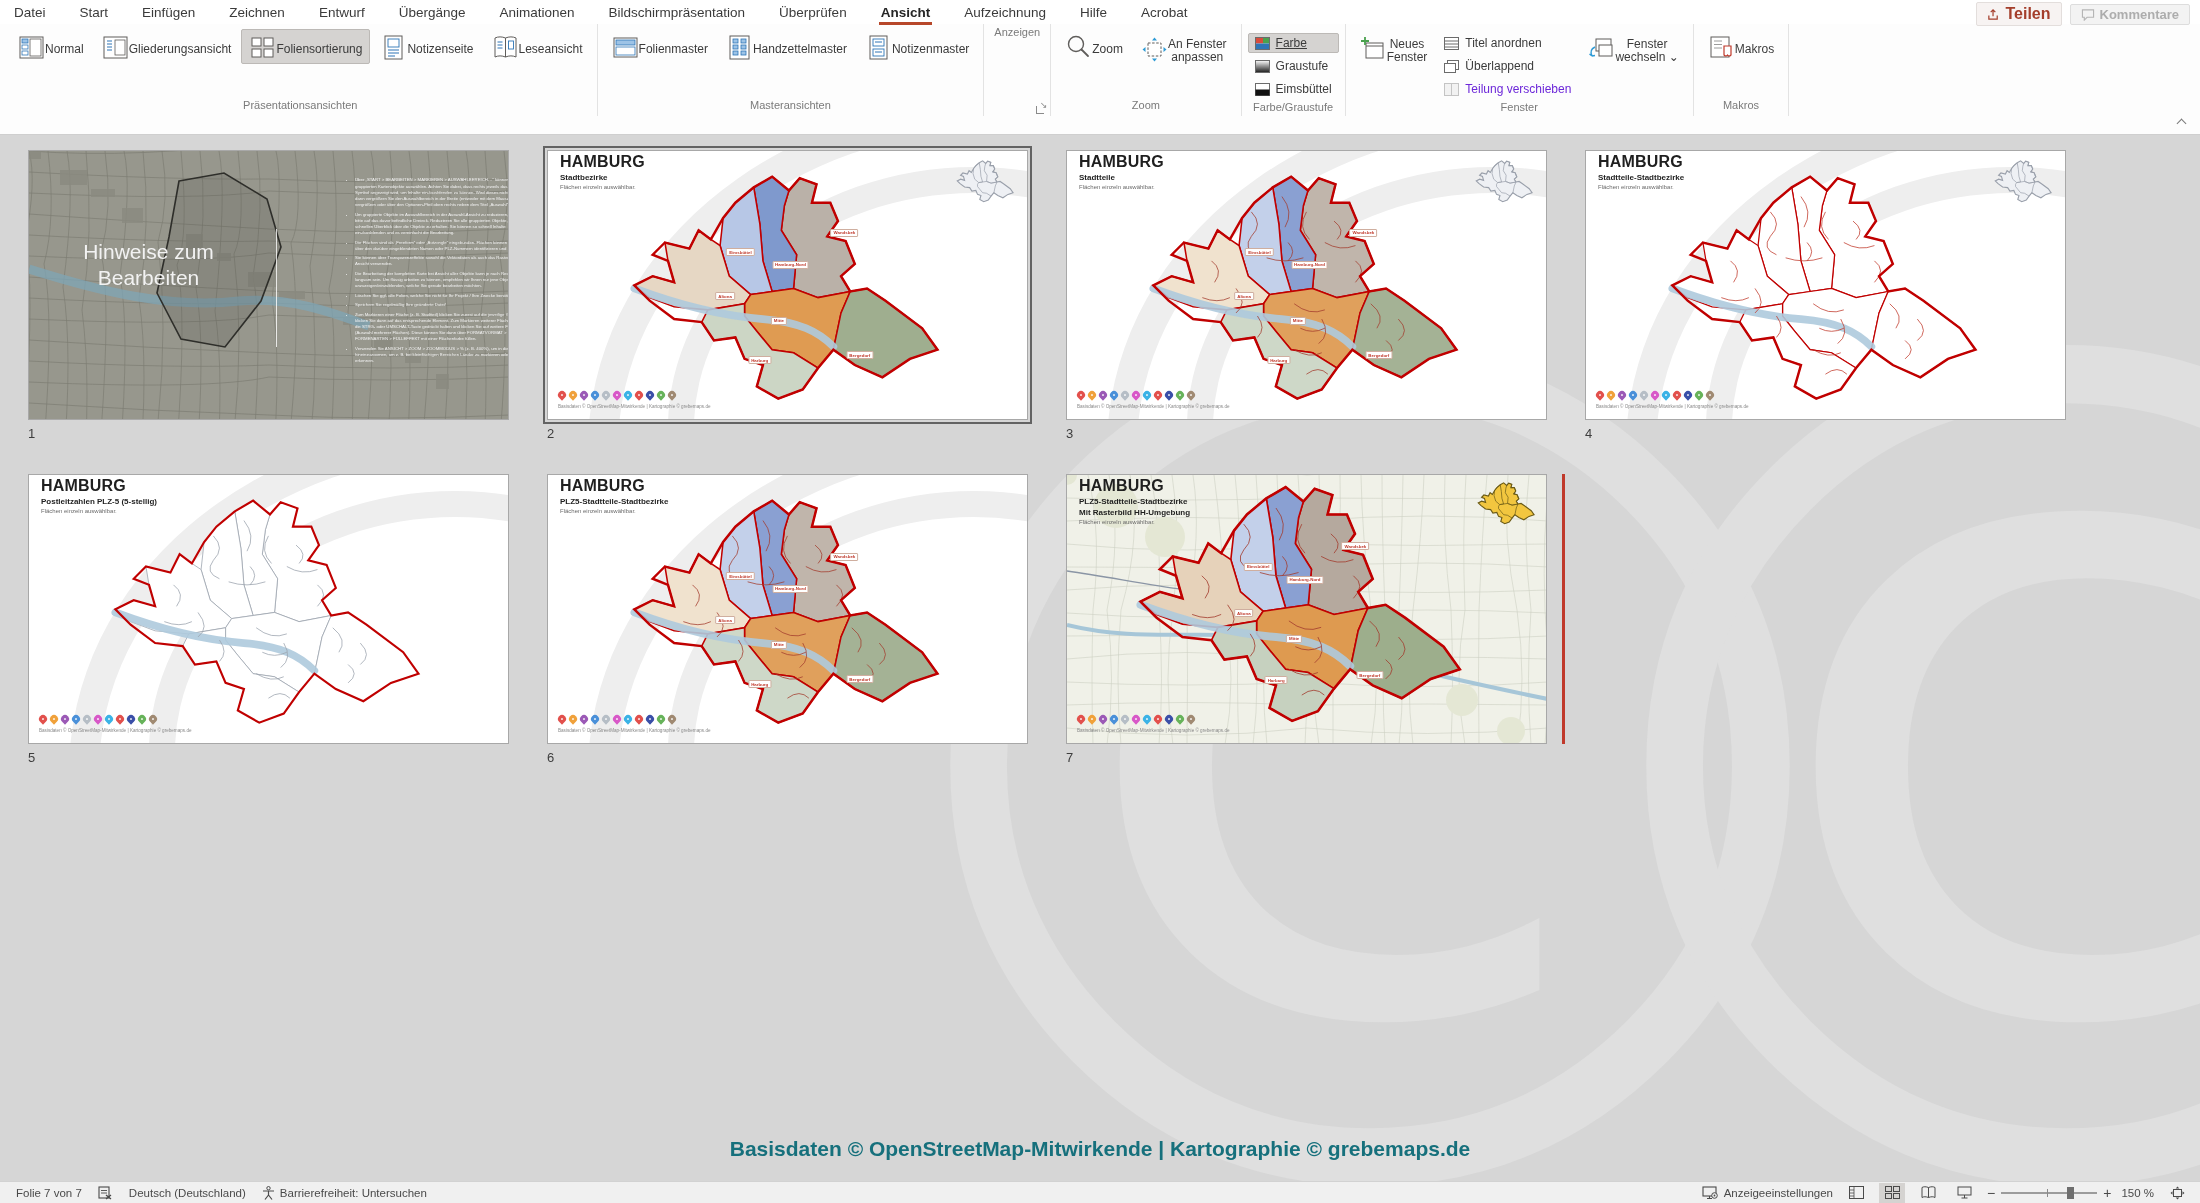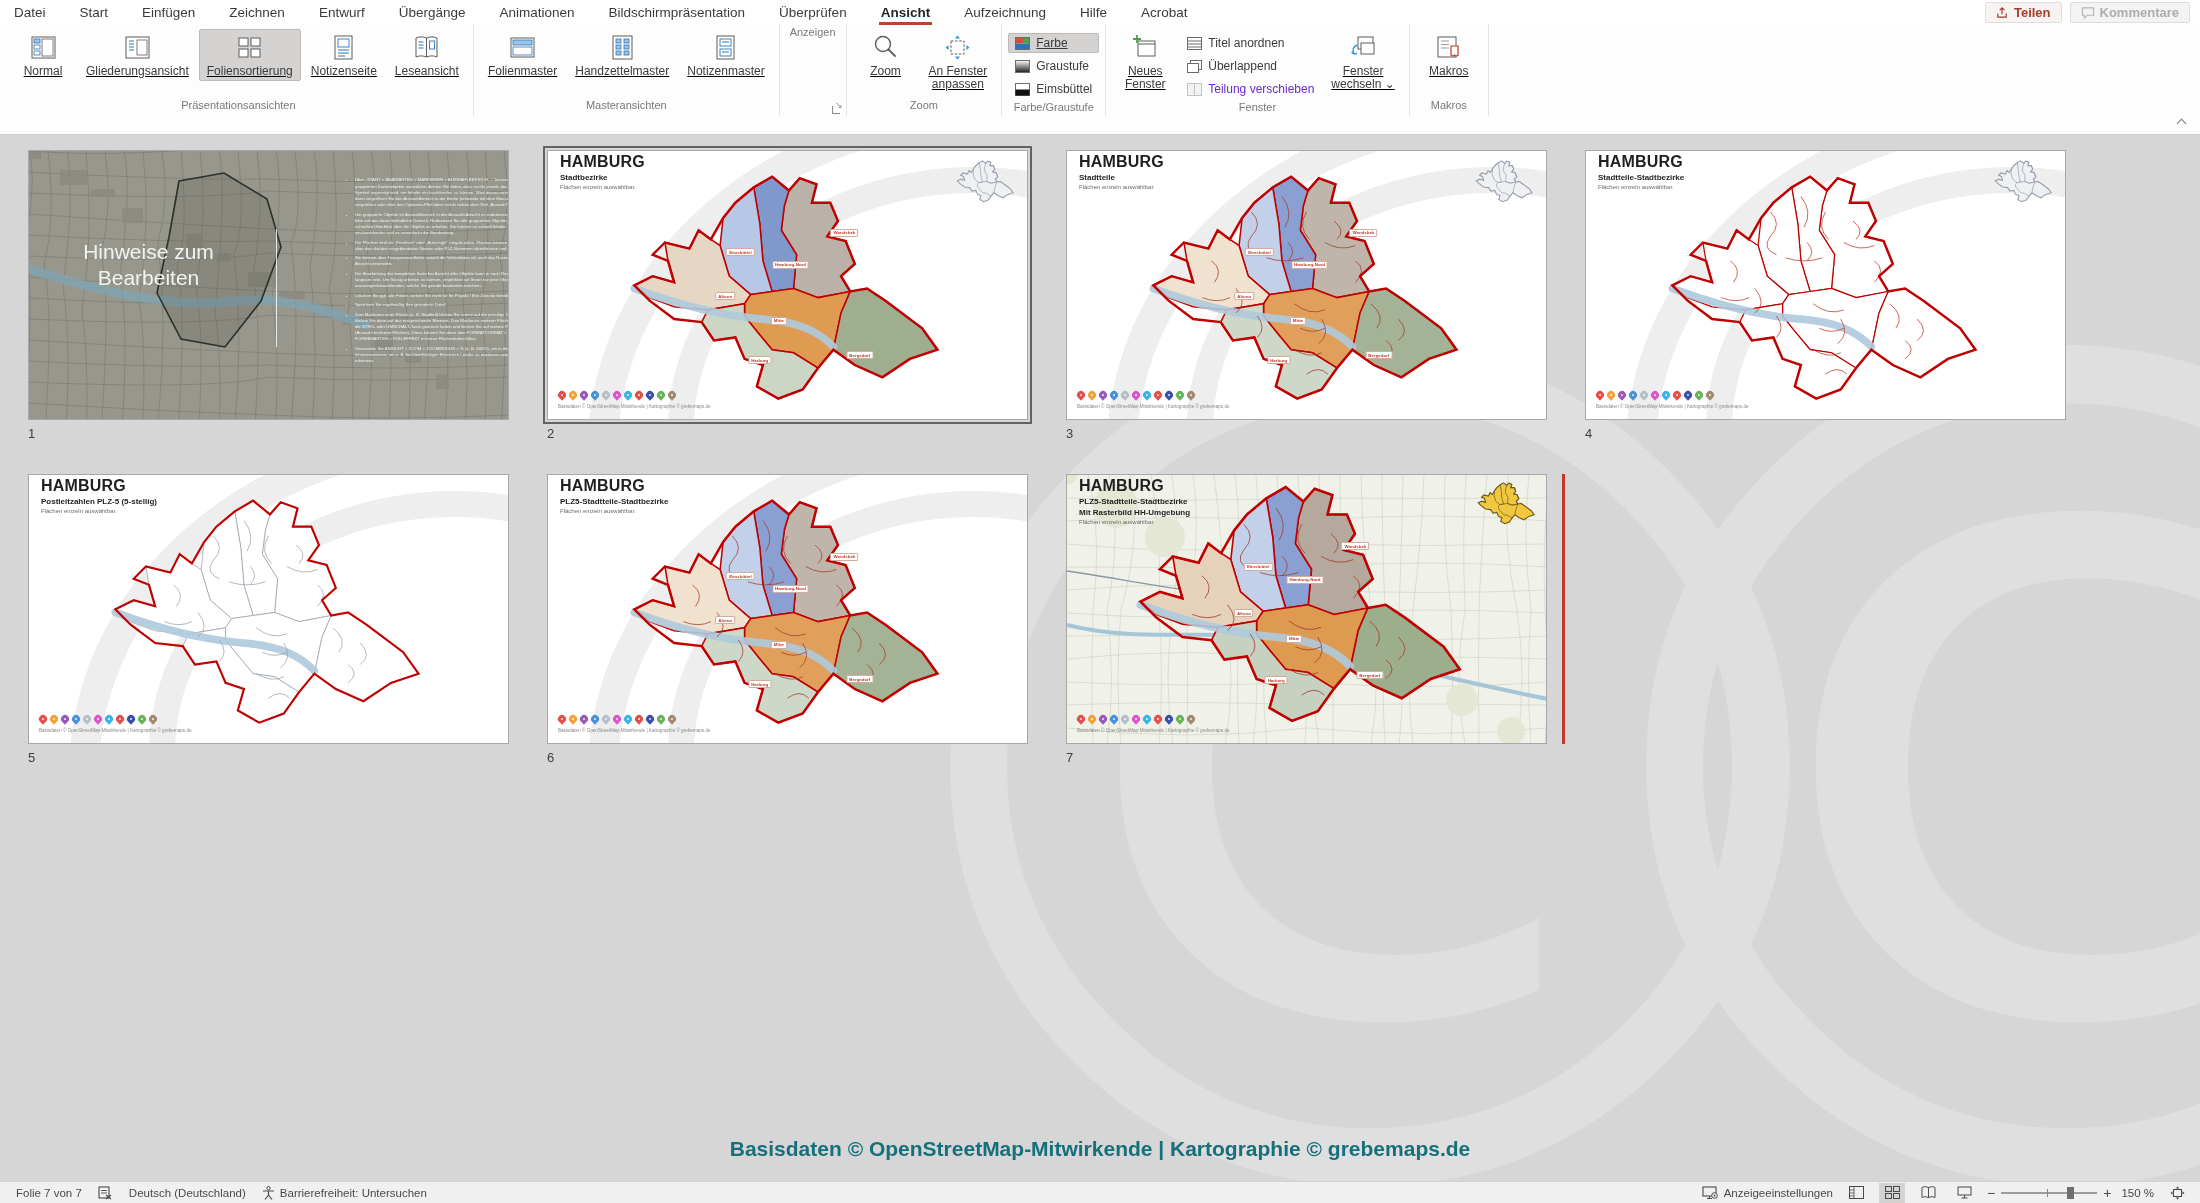--- a/index.html
+++ b/index.html
@@ -5,30 +5,30 @@
   html,body{margin:0;padding:0;background:#d6d6d6;}
   body{width:2200px;height:1203px;overflow:hidden;font-family:"Liberation Sans",sans-serif;-webkit-font-smoothing:antialiased;}
   #app{position:relative;width:2200px;height:1203px;}
 
   
   .menubar{position:absolute;left:0;top:0;width:100%;height:24px;background:#ffffff;display:flex;align-items:center;gap:34px;padding-left:14px;box-sizing:border-box;font-size:13.5px;color:#3b3b3b;z-index:30;}
   .menubar .mitem{position:relative;cursor:default;white-space:nowrap;}
   .menubar .mitem.active{font-weight:bold;color:#262626;}
   .menubar .mitem.active::after{content:"";position:absolute;left:-2px;right:-2px;bottom:-5px;height:3px;background:#b7472a;}
   .topright{position:absolute;right:10px;top:2px;display:flex;gap:8px;align-items:center;z-index:31;}
-  .btn-teilen{display:flex;align-items:center;gap:5px;background:#f7f3f2;border:1px solid #e3dedc;border-radius:2px;padding:2px 10px;font-size:13px;font-weight:bold;color:#a43e2b;}
+  .btn-teilen{display:flex;align-items:center;gap:5px;background:#f7f3f2;border:1px solid #e3dedc;border-radius:2px;padding:2px 10px;font-size:16px;font-weight:bold;color:#a43e2b;}
   .btn-komm{display:flex;align-items:center;gap:5px;background:#f3f3f3;border:1px solid #dddddd;border-radius:2px;padding:2px 10px;font-size:13px;font-weight:bold;color:#adadad;}
 
   
   .ribbon{position:absolute;left:0;top:24px;width:100%;height:111px;background:#fdfdfd;border-bottom:1px solid #cfcfcf;box-sizing:border-box;z-index:29;}
   .rgroups{display:flex;height:92px;align-items:stretch;padding-left:4px;}
   .rgroup{display:flex;flex-direction:column;border-right:1px solid #e3e3e3;position:relative;}
   .rgroup-body{flex:1;display:flex;align-items:flex-start;padding:5px 6px 0 6px;gap:2px;}
   .rgroup-label{height:19px;text-align:center;font-size:11px;color:#7a7a7a;line-height:17px;white-space:nowrap;padding:0 10px;}
-  .bigbtn{display:flex;flex-direction:column;align-items:center;justify-content:flex-start;padding:4px 7px 2px 7px;border:1px solid transparent;border-radius:2px;min-width:50px;text-decoration:underline;}
+  .bigbtn{display:flex;align-items:center;justify-content:flex-start;padding:4px 7px 2px 7px;border:1px solid transparent;border-radius:2px;min-width:50px;}
   .bigbtn .blabel{font-size:12px;color:#3b3b3b;text-align:center;line-height:13px;margin-top:4px;white-space:pre-line;}
   .bigbtn.sel{background:#d5d3d1;border-color:#bcb9b6;}
   .bigbtn.dis .blabel{color:#b3b3b3;}
   .icon26{width:27px;height:27px;display:block;}
   .chkcol{display:flex;flex-direction:column;gap:7px;padding:8px 6px 0 6px;}
   .chkrow{display:flex;align-items:center;gap:6px;font-size:12px;color:#b0b0b0;white-space:nowrap;}
   .chkbox{width:11px;height:11px;background:#e4e4e4;border:1px solid #c4c4c4;}
   .smallcol{display:flex;flex-direction:column;gap:3px;padding-top:4px;}
   .smallbtn{display:flex;align-items:center;gap:6px;font-size:12px;color:#3b3b3b;padding:2px 6px;border:1px solid transparent;border-radius:2px;white-space:nowrap;}
   .smallbtn.sel{background:#d5d3d1;border-color:#bcb9b6;text-decoration:underline;}

